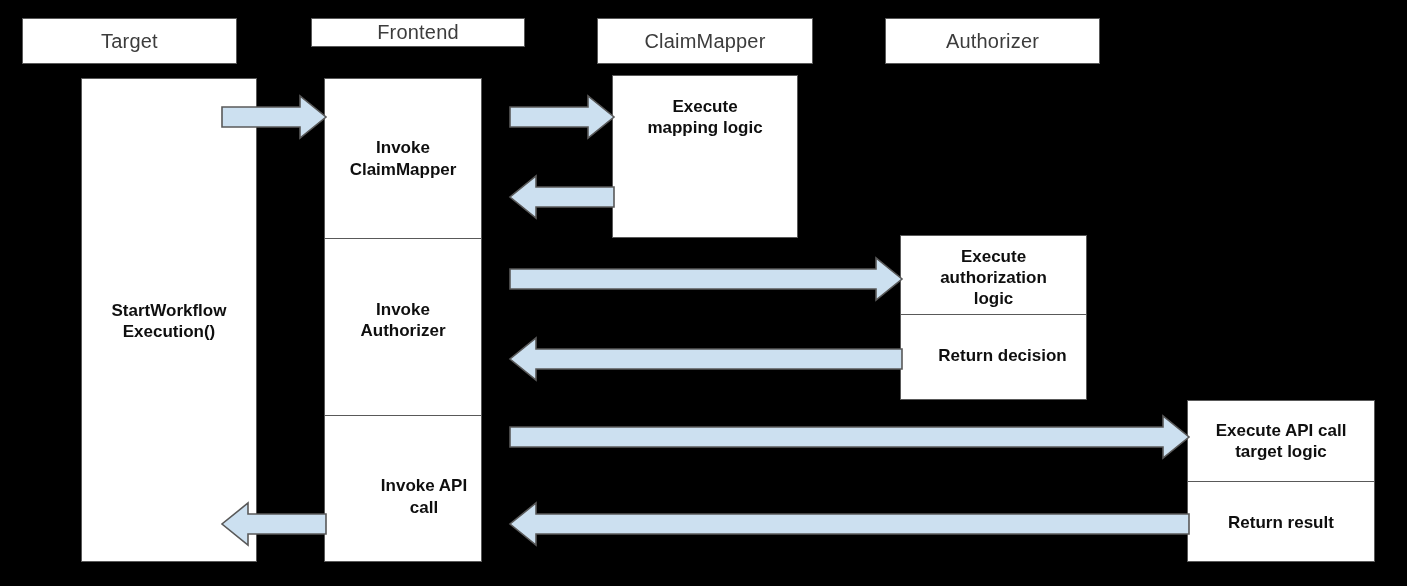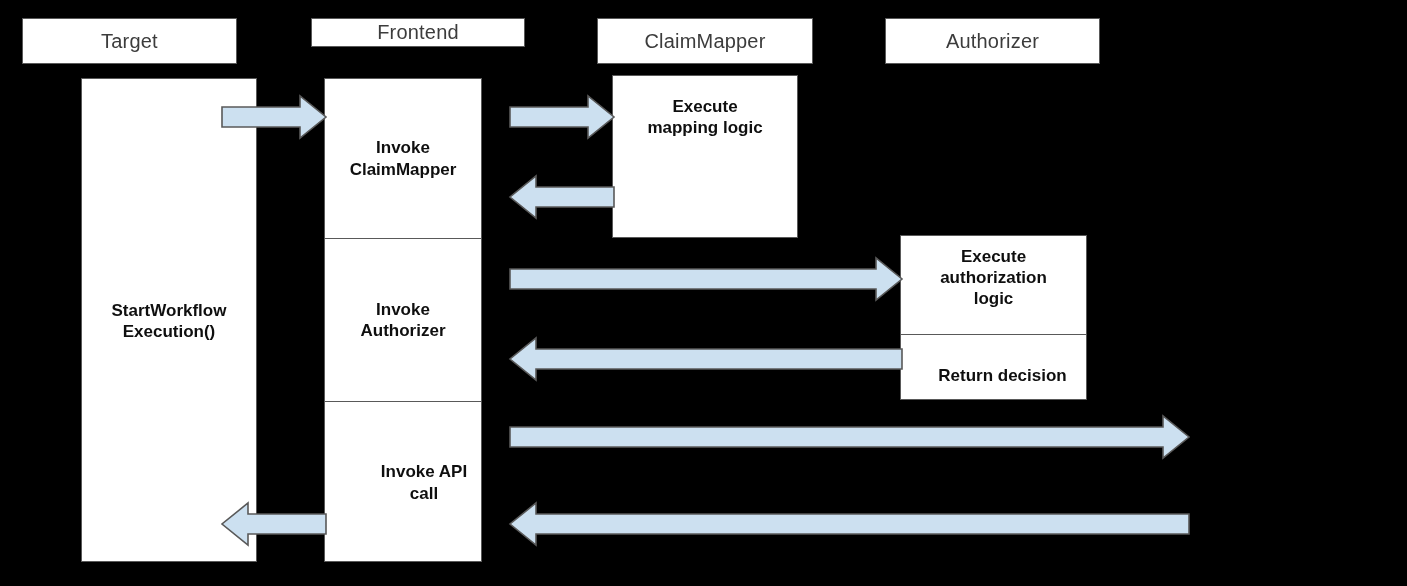--- a/index.html
+++ b/index.html
@@ -85,35 +85,43 @@
         <span>StartWorkflow<br>Execution()</span>
       </div>
     </div>
     <div class="activation" style="left: 324px; top: 78px; width: 158px; height: 484px;">
       <div class="act-seg" style="top: 0px; height: 159px;">
         <span>Invoke<br>ClaimMapper</span>
       </div>
       <div class="act-seg divided-top" style="top: 159px; height: 163px;">
         <span>Invoke<br>Authorizer</span>
       </div>
-      <div class="act-seg divided-top" style="top: 322px; height: 162px; padding-left: 48px;">
+      <div class="act-seg divided-top" style="top: 336px; height: 162px; padding-left: 48px;">
         <span>Invoke API call</span>
       </div>
     </div>
     <div class="activation" style="left: 612px; top: 75px; width: 186px; height: 163px;">
       <div class="act-seg" style="top: 0px; height: 82px;">
         <span>Execute<br>mapping logic</span>
       </div>
     </div>
     <div class="activation" style="left: 900px; top: 235px; width: 187px; height: 165px;">
       <div class="act-seg" style="top: 0px; height: 83px;">
         <span>Execute<br>authorization<br>logic</span>
       </div>
-      <div class="act-seg divided-top" style="top: 98px; height: 82px; padding-left: 24px;">
+      <div class="act-seg divided-top" style="top: 78px; height: 82px; padding-left: 24px;">
         <span>Return decision</span>
+      </div>
+    </div>
+    <div class="activation" style="left: 1187px; top: 400px; width: 188px; height: 162px;">
+      <div class="act-seg" style="top: 0px; height: 80px;">
+        <span>Execute API call<br>target logic</span>
+      </div>
+      <div class="act-seg divided-top" style="top: 80px; height: 82px;">
+        <span>Return result</span>
       </div>
     </div>
     <div class="msg-arrow" style="left: 222px; top: 96px; width: 104px; height: 42px;">
       <svg width="104" height="42" viewBox="0 0 104 42">
         <polygon points="0,11 78,11 78,0 104,21 78,42 78,31 0,31" fill="#cce0f0" stroke="#595959" stroke-width="1.6" stroke-linejoin="miter"></polygon>
       </svg>
     </div>
     <div class="msg-arrow" style="left: 510px; top: 96px; width: 104px; height: 42px;">
       <svg width="104" height="42" viewBox="0 0 104 42">
         <polygon points="0,11 78,11 78,0 104,21 78,42 78,31 0,31" fill="#cce0f0" stroke="#595959" stroke-width="1.6" stroke-linejoin="miter"></polygon>

